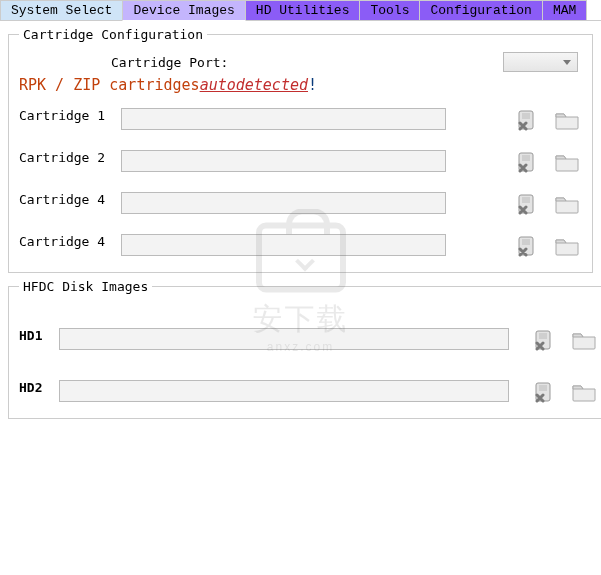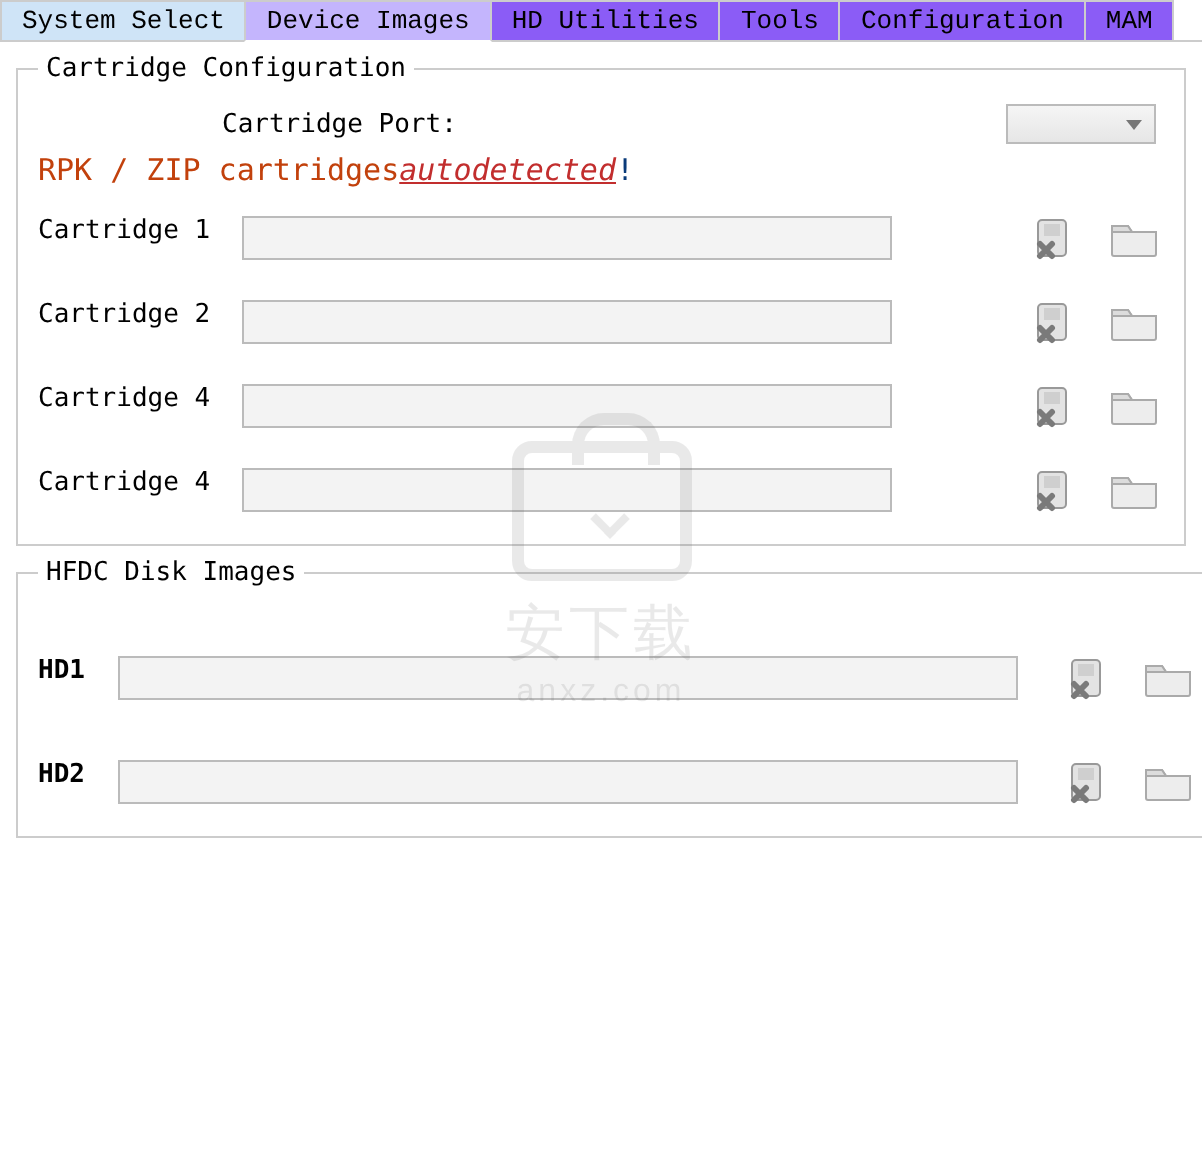--- a/index.html
+++ b/index.html
@@ -146,21 +146,21 @@
     content: "";
     position: absolute;
     top: 26px; left: 36px;
     width: 10px; height: 10px;
     border: 4px solid #555;
     border-top: none;
     border-left: none;
     transform: rotate(45deg);
   }
   .watermark .zh { font-size: 30px; letter-spacing: 2px; }
-  .watermark .en { font-size: 16px; letter-spacing: 2px; }
+  .watermark .en { font-size: 12px; letter-spacing: 2px; }
   .hfdc-content { padding-top: 26px; display: flex; flex-direction: column; gap: 26px; }
 </style>
 </head>
 <body>
 
 <div class="tabs">
   <div class="tab selected">System Select</div>
   <div class="tab active">Device Images</div>
   <div class="tab">HD Utilities</div>
   <div class="tab">Tools</div>

